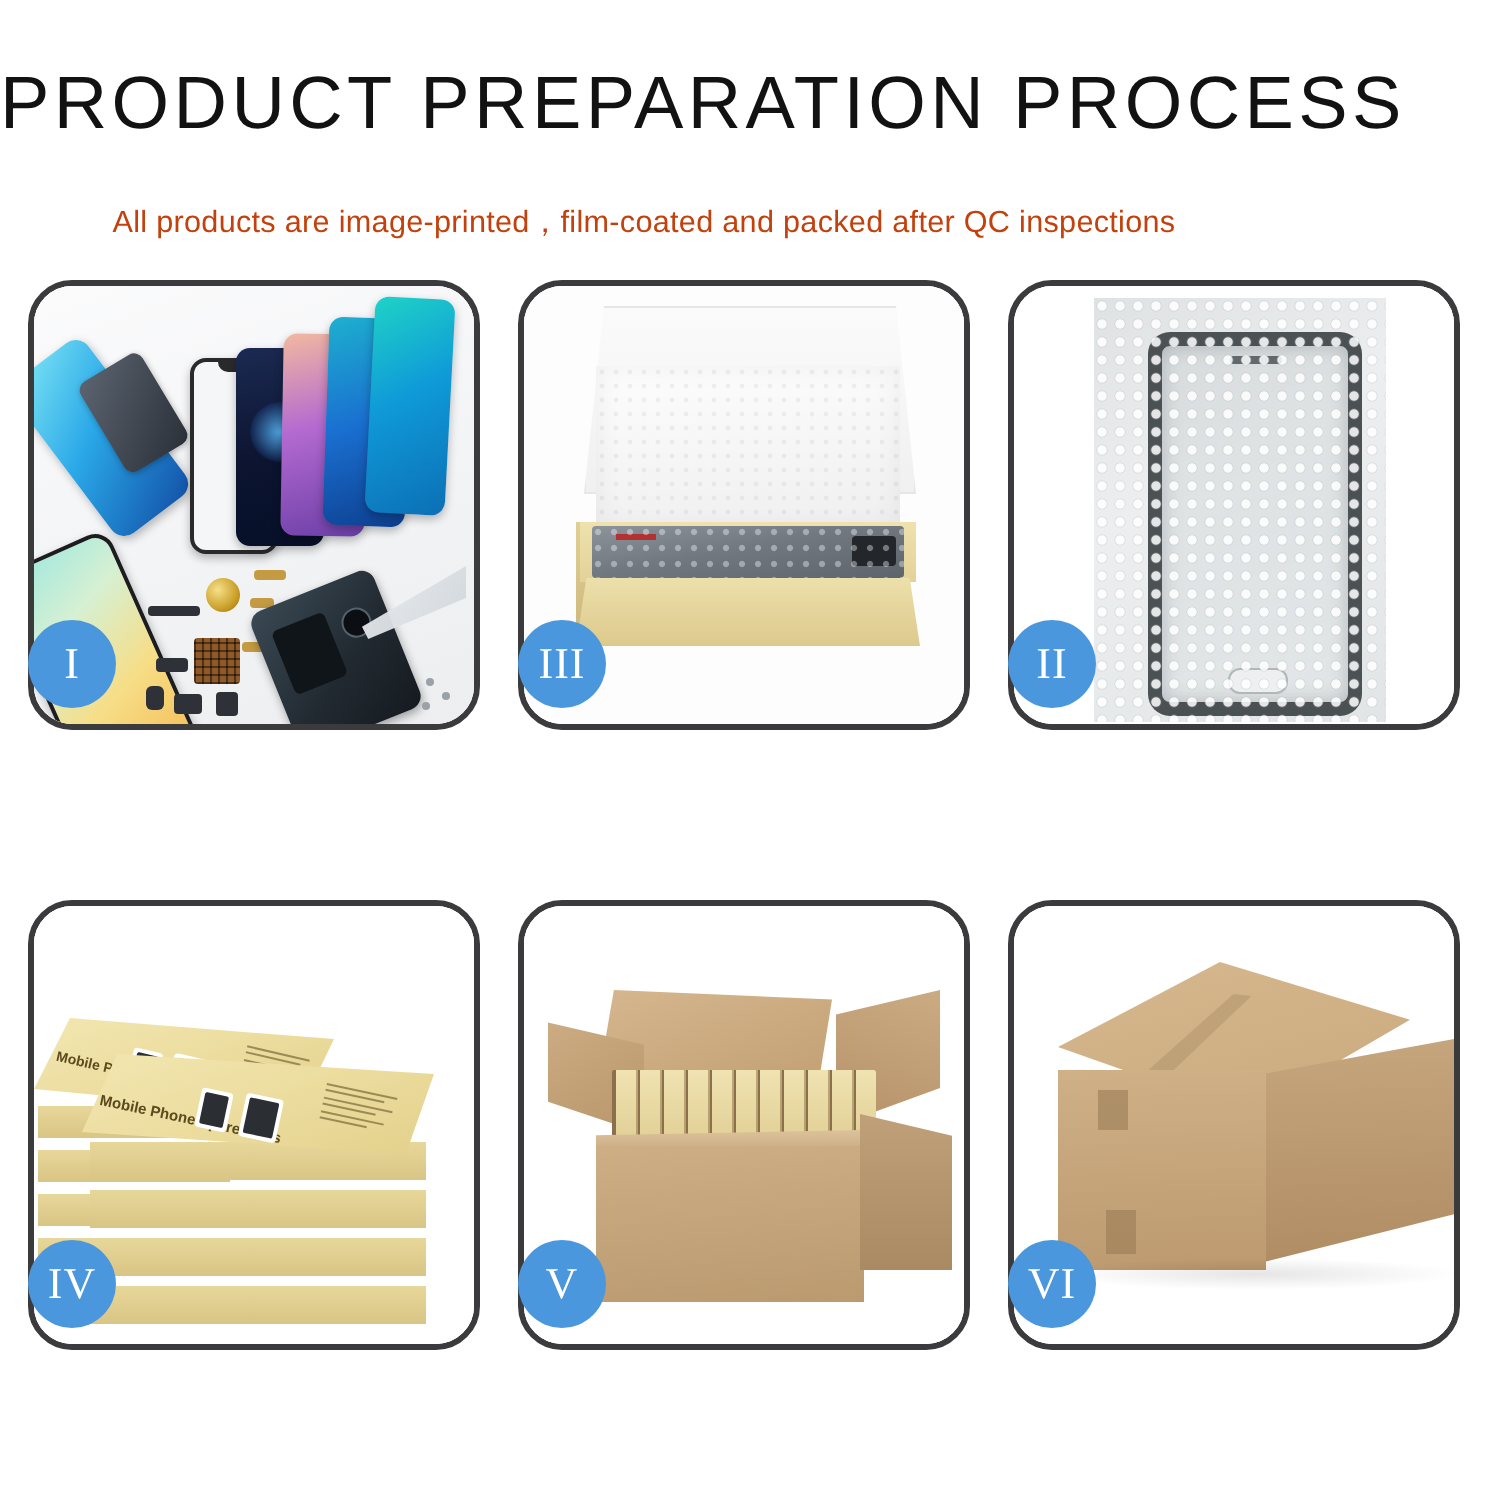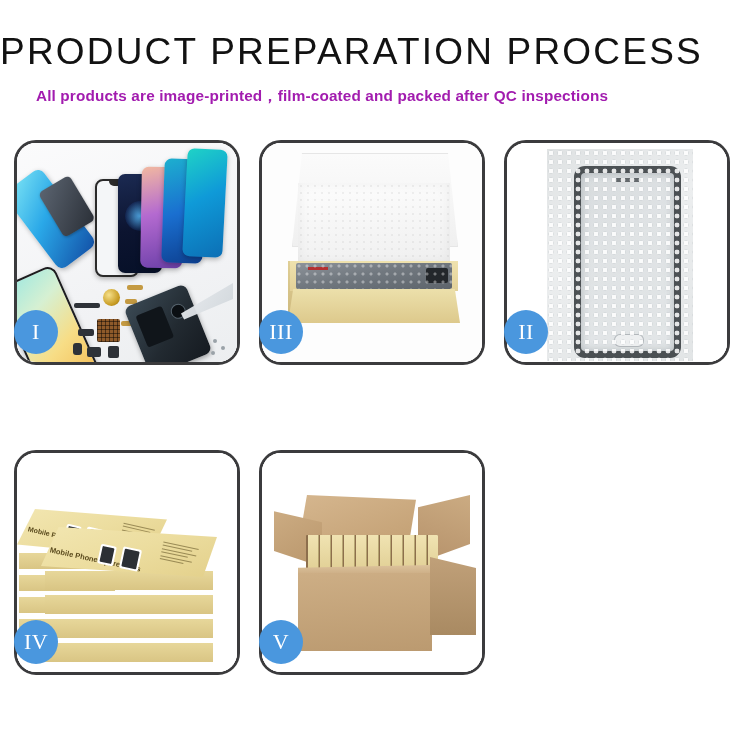--- a/index.html
+++ b/index.html
@@ -17,25 +17,25 @@
   .title{
     font-size:37px;
     font-weight:500;
     letter-spacing:2.2px;
     color:#121212;
     line-height:1;
     white-space:nowrap;
     font-family:"Liberation Sans", sans-serif;
   }
   .subtitle{
-    margin-top:16px;
+    margin-top:31px;
     font-size:15.3px;
-    font-weight:700;
+    font-weight:400;
     letter-spacing:0.15px;
-    color:#a21caf;
+    color:#c2410c;
     white-space:nowrap;
   }
 
   
   .grid{
     position:absolute;
     top:140px;left:14px;
     width:722px;
     display:grid;
     grid-template-columns:repeat(3,226px);
@@ -387,15 +387,29 @@
             <span class="slab" style="left:122px"></span>
           </div>
           <div class="c-top-edge"></div>
           <div class="c-front"></div>
           <div class="c-side"></div>
         </div>
       </div>
       <div class="badge">V</div>
     </div>
 
+    <div class="panel">
+      <div class="panel-inner">
+        <div class="scene p6">
+          <div class="s-top"></div>
+          <div class="s-tape"></div>
+          <div class="s-right"></div>
+          <div class="s-front"></div>
+          <div class="s-patch" style="left:42px;top:92px;width:15px;height:20px;"></div>
+          <div class="s-patch" style="left:46px;top:152px;width:15px;height:22px;"></div>
+          <div class="s-shadow"></div>
+        </div>
+      </div>
+      <div class="badge">VI</div>
+    </div>
 
   </div>
 </div>
 
 </body></html>

